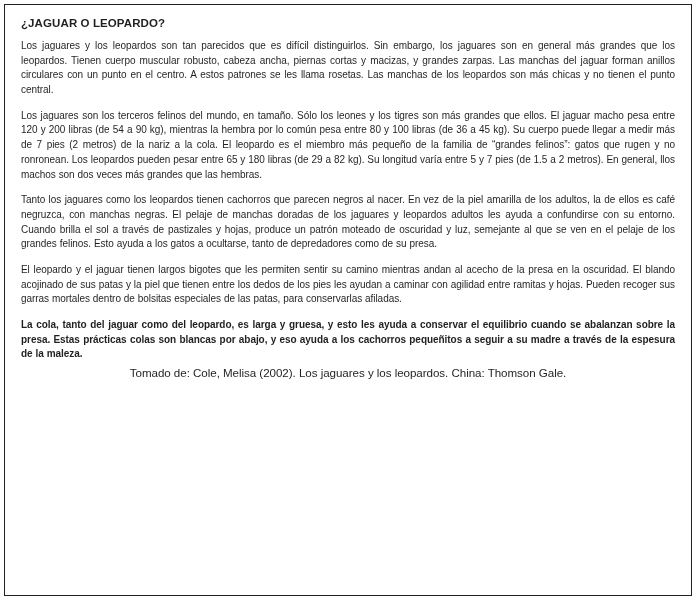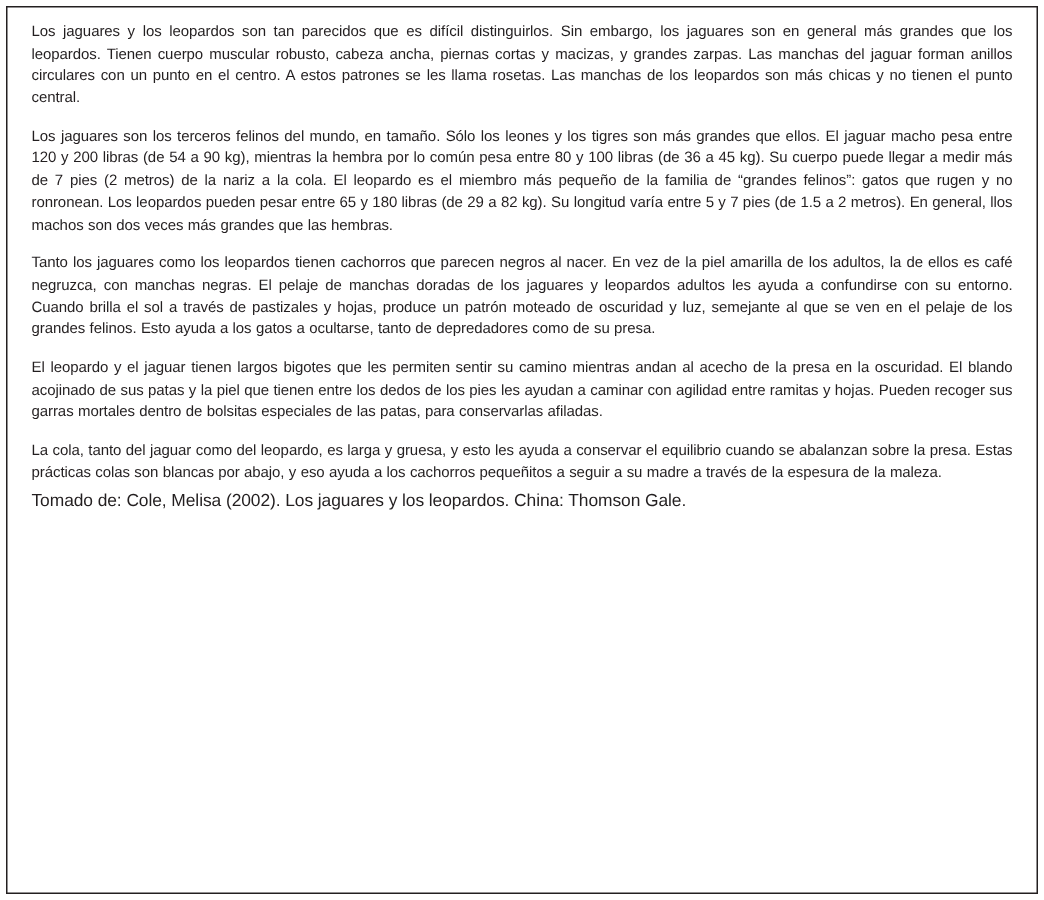--- a/index.html
+++ b/index.html
@@ -39,36 +39,38 @@
     font-size: 10px;
     line-height: 1.47;
     color: #231f20;
     text-align: justify;
     margin: 0 2px 11px 2px;
     letter-spacing: -0.05px;
     word-spacing: 0.2px;
   }
   .para.last {
     margin-bottom: 0;
+    font-weight: bold;
   }
   .source {
     font-size: 11.6px;
     line-height: 1.47;
     color: #231f20;
-    text-align: left;
+    text-align: center;
     margin: 2px 2px 0 2px;
     letter-spacing: -0.05px;
   }
 </style>
 </head>
 <body>
 
 <div class="page">
   <div class="doc-frame">
 
+    <div class="doc-title">¿JAGUAR O LEOPARDO?</div>
 
     <p class="para">Los jaguares y los leopardos son tan parecidos que es difícil distinguirlos. Sin embargo, los jaguares son en general más grandes que los leopardos. Tienen cuerpo muscular robusto, cabeza ancha, piernas cortas y macizas, y grandes zarpas. Las manchas del jaguar forman anillos circulares con un punto en el centro. A estos patrones se les llama rosetas. Las manchas de los leopardos son más chicas y no tienen el punto central.</p>
 
     <p class="para">Los jaguares son los terceros felinos del mundo, en tamaño. Sólo los leones y los tigres son más grandes que ellos. El jaguar macho pesa entre 120 y 200 libras (de 54 a 90 kg), mientras la hembra por lo común pesa entre 80 y 100 libras (de 36 a 45 kg). Su cuerpo puede llegar a medir más de 7 pies (2 metros) de la nariz a la cola. El leopardo es el miembro más pequeño de la familia de “grandes felinos”: gatos que rugen y no ronronean. Los leopardos pueden pesar entre 65 y 180 libras (de 29 a 82 kg). Su longitud varía entre 5 y 7 pies (de 1.5 a 2 metros). En general, llos machos son dos veces más grandes que las hembras.</p>
 
     <p class="para">Tanto los jaguares como los leopardos tienen cachorros que parecen negros al nacer. En vez de la piel amarilla de los adultos, la de ellos es café negruzca, con manchas negras. El pelaje de manchas doradas de los jaguares y leopardos adultos les ayuda a confundirse con su entorno. Cuando brilla el sol a través de pastizales y hojas, produce un patrón moteado de oscuridad y luz, semejante al que se ven en el pelaje de los grandes felinos. Esto ayuda a los gatos a ocultarse, tanto de depredadores como de su presa.</p>
 
     <p class="para">El leopardo y el jaguar tienen largos bigotes que les permiten sentir su camino mientras andan al acecho de la presa en la oscuridad. El blando acojinado de sus patas y la piel que tienen entre los dedos de los pies les ayudan a caminar con agilidad entre ramitas y hojas. Pueden recoger sus garras mortales dentro de bolsitas especiales de las patas, para conservarlas afiladas.</p>
 
     <p class="para last">La cola, tanto del jaguar como del leopardo, es larga y gruesa, y esto les ayuda a conservar el equilibrio cuando se abalanzan sobre la presa. Estas prácticas colas son blancas por abajo, y eso ayuda a los cachorros pequeñitos a seguir a su madre a través de la espesura de la maleza.</p>

